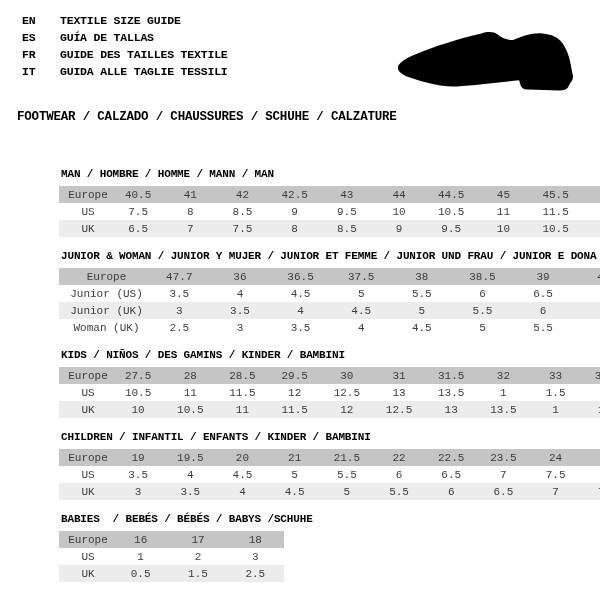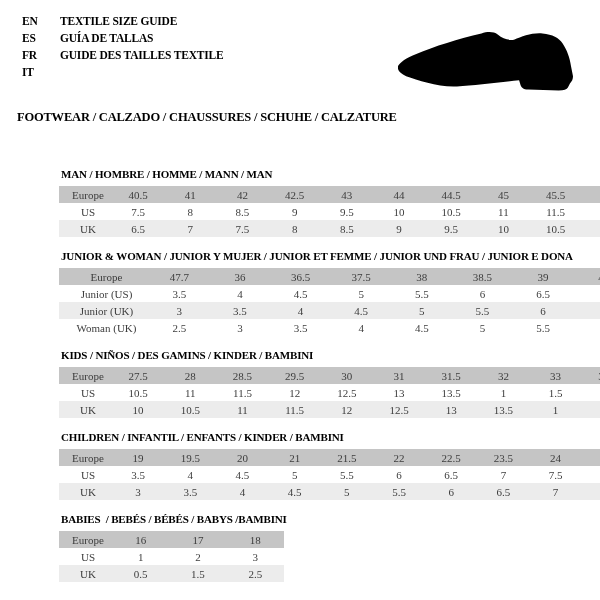--- a/index.html
+++ b/index.html
@@ -6,21 +6,21 @@
     margin: 0;
     padding: 0;
     background: #ffffff;
   }
   .page {
     position: relative;
     width: 600px;
     height: 600px;
     background: #ffffff;
     overflow: hidden;
-    font-family: Liberation Serif, serif;
+    font-family: Liberation Mono, monospace;
     color: #000;
   }
 
   
   .lang-block {
     position: absolute;
     left: 22px;
     top: 12px;
   }
   .lang-row {
@@ -113,20 +113,21 @@
     <div class="lang-row">
       <span class="lang-code">ES</span>
       <span class="lang-label">GUÍA DE TALLAS</span>
     </div>
     <div class="lang-row">
       <span class="lang-code">FR</span>
       <span class="lang-label">GUIDE DES TAILLES TEXTILE</span>
     </div>
     <div class="lang-row">
       <span class="lang-code">IT</span>
+      <span class="lang-label">GUIDA ALLE TAGLIE TESSILI</span>
     </div>
   </div>
 
   <div class="category-title">FOOTWEAR / CALZADO / CHAUSSURES / SCHUHE / CALZATURE</div>
 
   <div class="shoe">
     <svg viewBox="0 0 172 58" xmlns="http://www.w3.org/2000/svg" aria-hidden="true">
       <path fill="#000000" d="M 0 34
         C 2 30, 8 26, 18 22
         C 35 15, 60 7, 82 2
@@ -332,21 +333,21 @@
               <td>5.5</td>
               <td>6</td>
               <td>6.5</td>
               <td>7</td>
               <td>7.5</td>
             </tr>
           </tbody>
         </table>
       </section>
       <section class="size-section">
-        <div class="section-title">BABIES  / BEBÉS / BÉBÉS / BABYS /BAMBINI</div>
+        <div class="section-title">BABIES  / BEBÉS / BÉBÉS / BABYS /SCHUHE</div>
         <table class="size-table">
           <tbody>
             <tr>
               <td class="row-label">Europe</td>
               <td>16</td>
               <td>17</td>
               <td>18</td>
             </tr>
             <tr>
               <td class="row-label">US</td>

